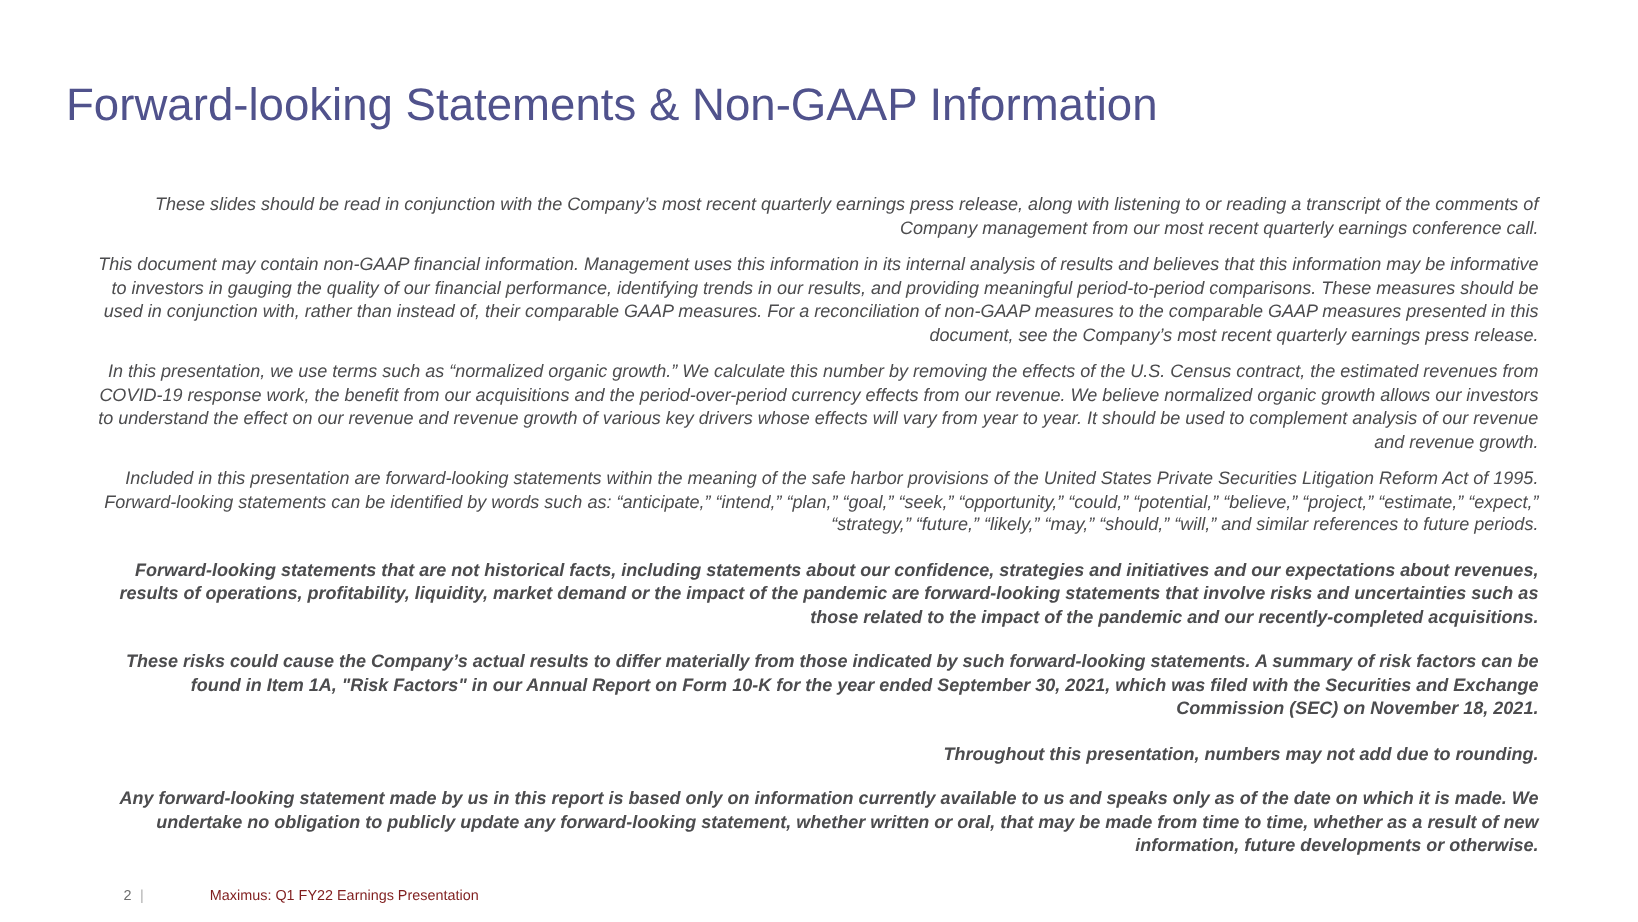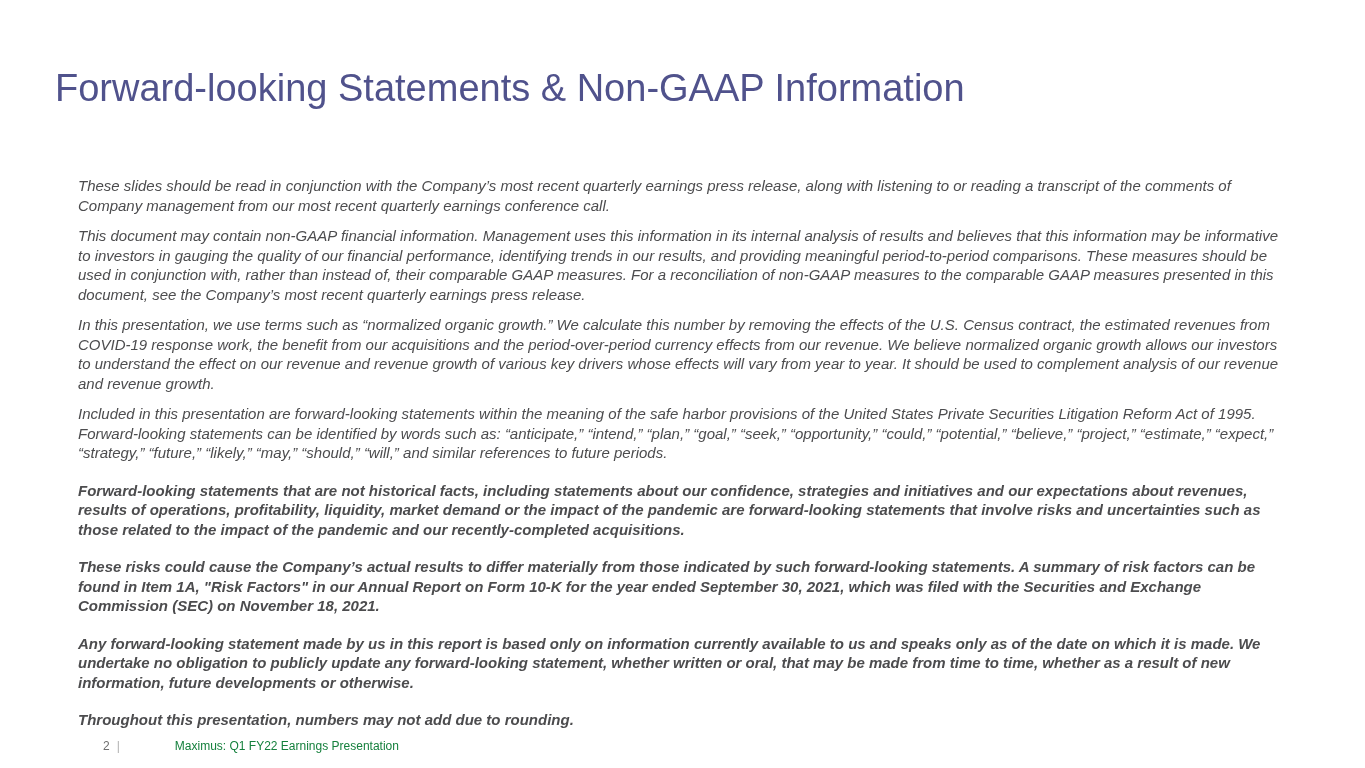--- a/index.html
+++ b/index.html
@@ -21,22 +21,23 @@
     left: 55px; top: 52px;
     width: 1260px;
     font-size: 38px;
     font-weight: 400;
     letter-spacing: 0px;
     color: #50528C;
     line-height: 1.15;
   }
   .content {
     position: absolute;
-    left: 78px; top: 161px;
+    left: 78px; top: 146px;
     width: 1204px;
+    text-align: right;
   }
   .content .para {
     font-style: italic;
     font-size: 15px;
     line-height: 19.5px;
     color: #4c4c4e;
     margin: 0 0 11px 0;
   }
   
   .content .para:nth-child(n+5) { margin-top: 18px; font-weight: bold; }
@@ -44,38 +45,38 @@
     position: absolute;
     left: 103px; top: 724px;
     font-size: 12px;
     color: #a6a6a6;
     display: flex;
     align-items: baseline;
     gap: 7px;
   }
   .footer .page-num { color: #6e6e6e; font-size: 12px; }
   .footer .sep { color: #b0b0b0; }
-  .footer .deck-title { color: #15803d; padding-left: 48px; }
+  .footer .deck-title { color: #7f1d1d; padding-left: 48px; }
 </style>
 </head>
 <body>
 
 <div class="slide">
 
   <h1 class="slide-title">Forward-looking Statements &amp; Non-GAAP Information</h1>
 
   <div class="content">
       <p class="para">These slides should be read in conjunction with the Company’s most recent quarterly earnings press release, along with listening to or reading a transcript of the comments of Company management from our most recent quarterly earnings conference call.</p>
       <p class="para">This document may contain non-GAAP financial information. Management uses this information in its internal analysis of results and believes that this information may be informative to investors in gauging the quality of our financial performance, identifying trends in our results, and providing meaningful period-to-period comparisons. These measures should be used in conjunction with, rather than instead of, their comparable GAAP measures. For a reconciliation of non-GAAP measures to the comparable GAAP measures presented in this document, see the Company’s most recent quarterly earnings press release.</p>
       <p class="para">In this presentation, we use terms such as “normalized organic growth.” We calculate this number by removing the effects of the U.S. Census contract, the estimated revenues from COVID-19 response work, the benefit from our acquisitions and the period-over-period currency effects from our revenue. We believe normalized organic growth allows our investors to understand the effect on our revenue and revenue growth of various key drivers whose effects will vary from year to year. It should be used to complement analysis of our revenue and revenue growth.</p>
       <p class="para">Included in this presentation are forward-looking statements within the meaning of the safe harbor provisions of the United States Private Securities Litigation Reform Act of 1995. Forward-looking statements can be identified by words such as: “anticipate,” “intend,” “plan,” “goal,” “seek,” “opportunity,” “could,” “potential,” “believe,” “project,” “estimate,” “expect,” “strategy,” “future,” “likely,” “may,” “should,” “will,” and similar references to future periods.</p>
       <p class="para">Forward-looking statements that are not historical facts, including statements about our confidence, strategies and initiatives and our expectations about revenues, results of operations, profitability, liquidity, market demand or the impact of the pandemic are forward-looking statements that involve risks and uncertainties such as those related to the impact of the pandemic and our recently-completed acquisitions.</p>
       <p class="para">These risks could cause the Company’s actual results to differ materially from those indicated by such forward-looking statements. A summary of risk factors can be found in Item 1A, "Risk Factors" in our Annual Report on Form 10-K for the year ended September 30, 2021, which was filed with the Securities and Exchange Commission (SEC) on November 18, 2021.</p>
+      <p class="para">Throughout this presentation, numbers may not add due to rounding.</p>
       <p class="para">Any forward-looking statement made by us in this report is based only on information currently available to us and speaks only as of the date on which it is made. We undertake no obligation to publicly update any forward-looking statement, whether written or oral, that may be made from time to time, whether as a result of new information, future developments or otherwise.</p>
-      <p class="para">Throughout this presentation, numbers may not add due to rounding.</p>
     </div>
 
   <div class="footer">
     <span class="page-num">2</span>
     <span class="sep">|</span>
     <span class="deck-title">Maximus: Q1 FY22 Earnings Presentation</span>
   </div>
 
 </div>
 

